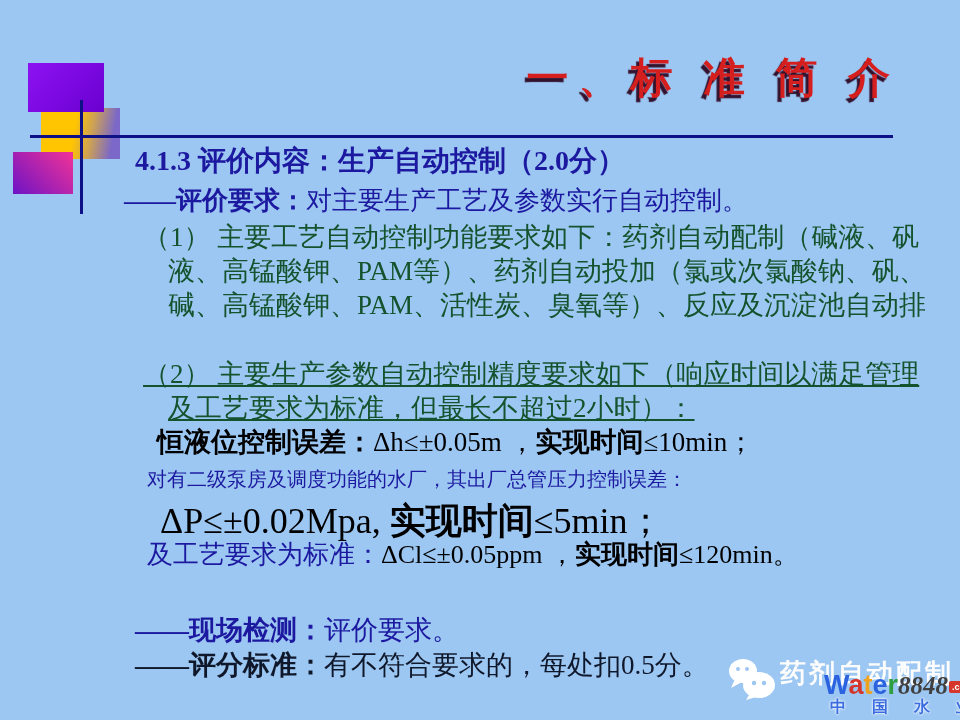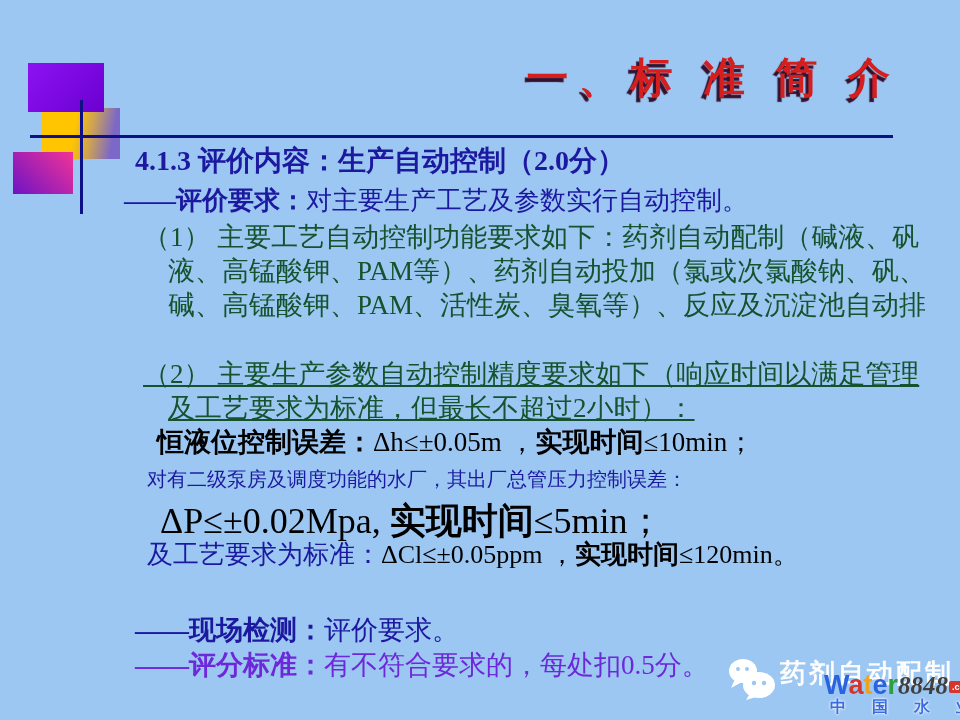--- a/index.html
+++ b/index.html
@@ -34,21 +34,21 @@
   .para{position:absolute;color:#14532d;font-size:27px;line-height:34px;}
   .para1{left:143px;top:220px;}
   .para2{left:143px;top:357px;text-decoration:underline;}
   .pline{white-space:nowrap;}
   .pline.cont{padding-left:25px;}
   .m-level{left:157px;top:424px;font-size:27px;}
   .pump{left:147px;top:466px;font-size:20px;}
   .m-press{left:160px;top:497px;font-size:36px;}
   .chl{left:147px;top:537px;font-size:26px;}
   .method{left:135px;top:612px;font-size:27px;color:#1c19a0;}
-  .scoring{left:135px;top:647px;font-size:27px;color:#6d28d9;}
+  .scoring{left:135px;top:647px;font-size:27px;color:#0f172a;}
   
   .wm{position:absolute;left:720px;top:650px;width:240px;height:70px;}
   .wm-icon{position:absolute;left:8px;top:8px;}
   .wm-brand{position:absolute;left:60px;top:6px;font-size:26px;font-weight:bold;
     color:#fdfdfd;letter-spacing:3px;white-space:nowrap;}
   .wm-site{position:absolute;left:104px;top:20px;white-space:nowrap;
     font-family:"Liberation Sans","DejaVu Sans",sans-serif;font-weight:bold;font-size:27px;}
   .wm-site .num{font-family:"Liberation Serif","DejaVu Serif",serif;
     font-style:italic;font-size:25px;color:#404040;font-weight:bold;}
   .wm-tld{display:inline-block;background:#d5352b;color:#ffffff;font-size:9px;

